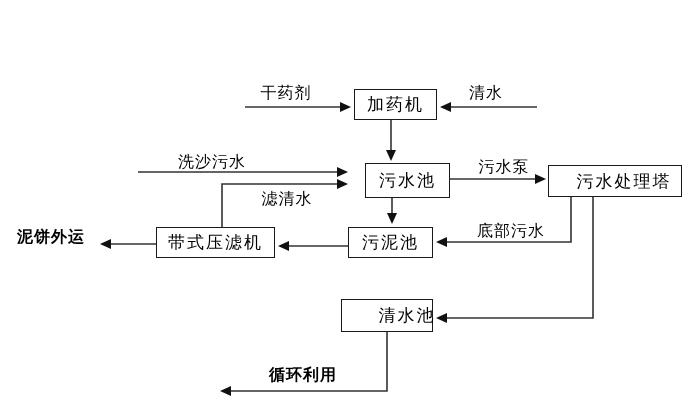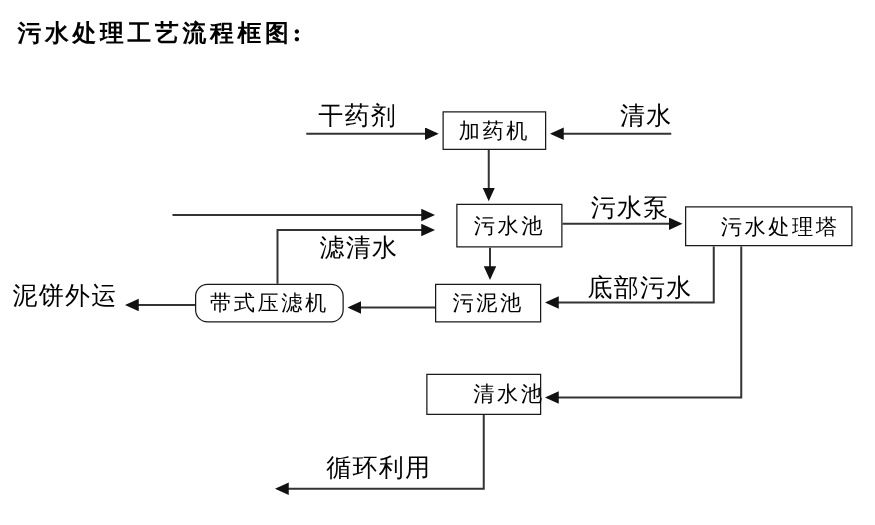--- a/index.html
+++ b/index.html
@@ -35,33 +35,32 @@
     background: #ffffff;
     display: flex;
     align-items: center;
     justify-content: center;
     font-size: 17px;
     letter-spacing: 2px;
     white-space: nowrap;
   }
   .flabel {
     position: absolute;
-    font-size: 20px;
+    font-size: 16px;
     letter-spacing: 1px;
     text-align: center;
     white-space: nowrap;
     line-height: 19px;
   }
 </style>
 </head>
 <body>
 
 <div class="canvas">
 
-  <h1 class="title">污水处理工艺流程框图:</h1>
 
   <svg class="arrows-layer" width="700" height="420" viewBox="0 0 700 420" fill="none" stroke="#333333" stroke-width="1.6">
     <defs>
       <marker id="ah" markerWidth="12" markerHeight="11" refX="9" refY="5" orient="auto" markerUnits="userSpaceOnUse">
         <path d="M0,0 L11,5 L0,10 z" fill="#111111" stroke="none"></path>
       </marker>
     </defs>
 
     <line x1="245" y1="107" x2="349" y2="107" marker-end="url(#ah)"></line>
     <line x1="537" y1="107" x2="442" y2="107" marker-end="url(#ah)"></line>
@@ -73,25 +72,26 @@
     <line x1="348" y1="246" x2="280" y2="246" marker-end="url(#ah)"></line>
     <line x1="156" y1="244" x2="102" y2="244" marker-end="url(#ah)"></line>
     <polyline points="571,197 571,242 438,242" marker-end="url(#ah)"></polyline>
     <polyline points="593,197 593,318 438,318" marker-end="url(#ah)"></polyline>
     <polyline points="387,332 387,391 222,391" marker-end="url(#ah)"></polyline>
   </svg>
 
   <div class="node" style="left:354px; top:89px;  width:83px;  height:31px;">加药机</div>
   <div class="node" style="left:365px; top:163px; width:85px;  height:35px;">污水池</div>
   <div class="node" style="left:548px; top:165px; width:134px; height:32px;padding-left:18px;">污水处理塔</div>
-  <div class="node" style="left:156px; top:227px; width:119px; height:31px;border-radius:10px;">带式压滤机</div>
+  <div class="node" style="left:156px; top:227px; width:119px; height:31px;">带式压滤机</div>
   <div class="node" style="left:348px; top:227px; width:85px;  height:31px;">污泥池</div>
   <div class="node" style="left:341px; top:299px; width:92px;  height:33px;padding-left:40px;">清水池</div>
 
   <div class="flabel" style="left:246px; top:83px;  width:80px;">干药剂</div>
-  <div class="flabel" style="left:477px; top:83px;  width:80px;">清水</div>
+  <div class="flabel" style="left:446px; top:83px;  width:80px;">清水</div>
+  <div class="flabel" style="left:162px; top:152px; width:100px;">洗沙污水</div>
   <div class="flabel" style="left:464px; top:157px; width:80px;">污水泵</div>
   <div class="flabel" style="left:247px; top:189px; width:80px;">滤清水</div>
   <div class="flabel" style="left:470px; top:221px; width:82px;text-align:center;">底部污水</div>
-  <div class="flabel" style="left:10px;  top:227px; width:82px;">泥饼外运</div>
-  <div class="flabel" style="left:261px; top:365px; width:84px;">循环利用</div>
+  <div class="flabel" style="left:10px;  top:227px; width:82px;font-weight:bold;">泥饼外运</div>
+  <div class="flabel" style="left:261px; top:365px; width:84px;font-weight:bold;">循环利用</div>
 
 </div>
 
 </body></html>

